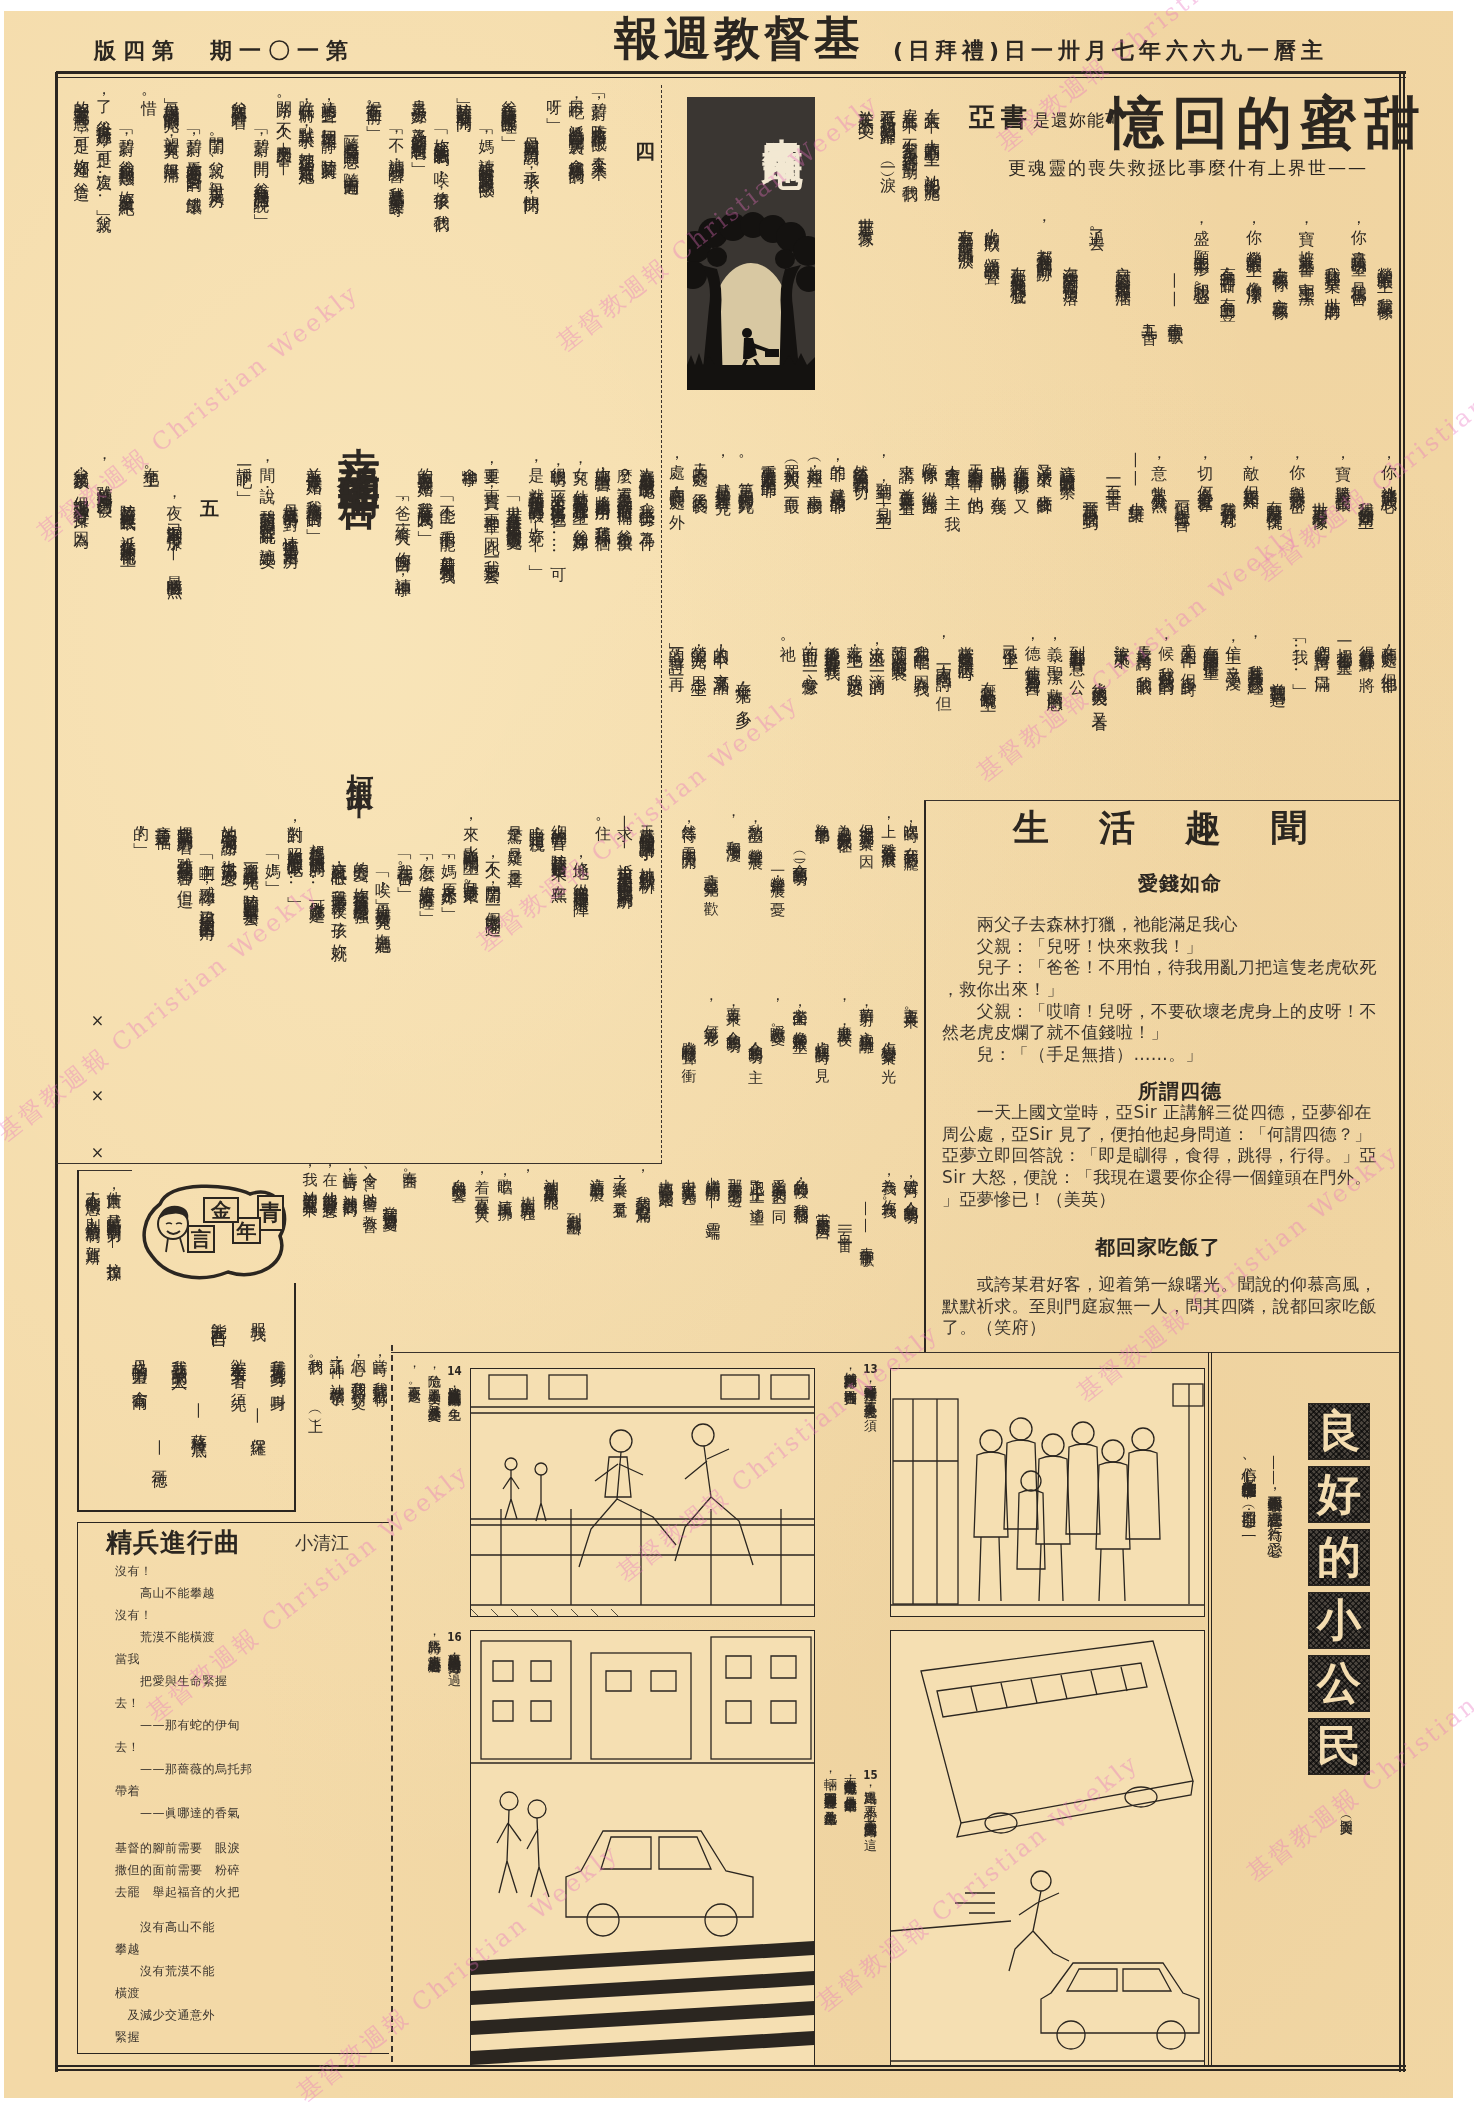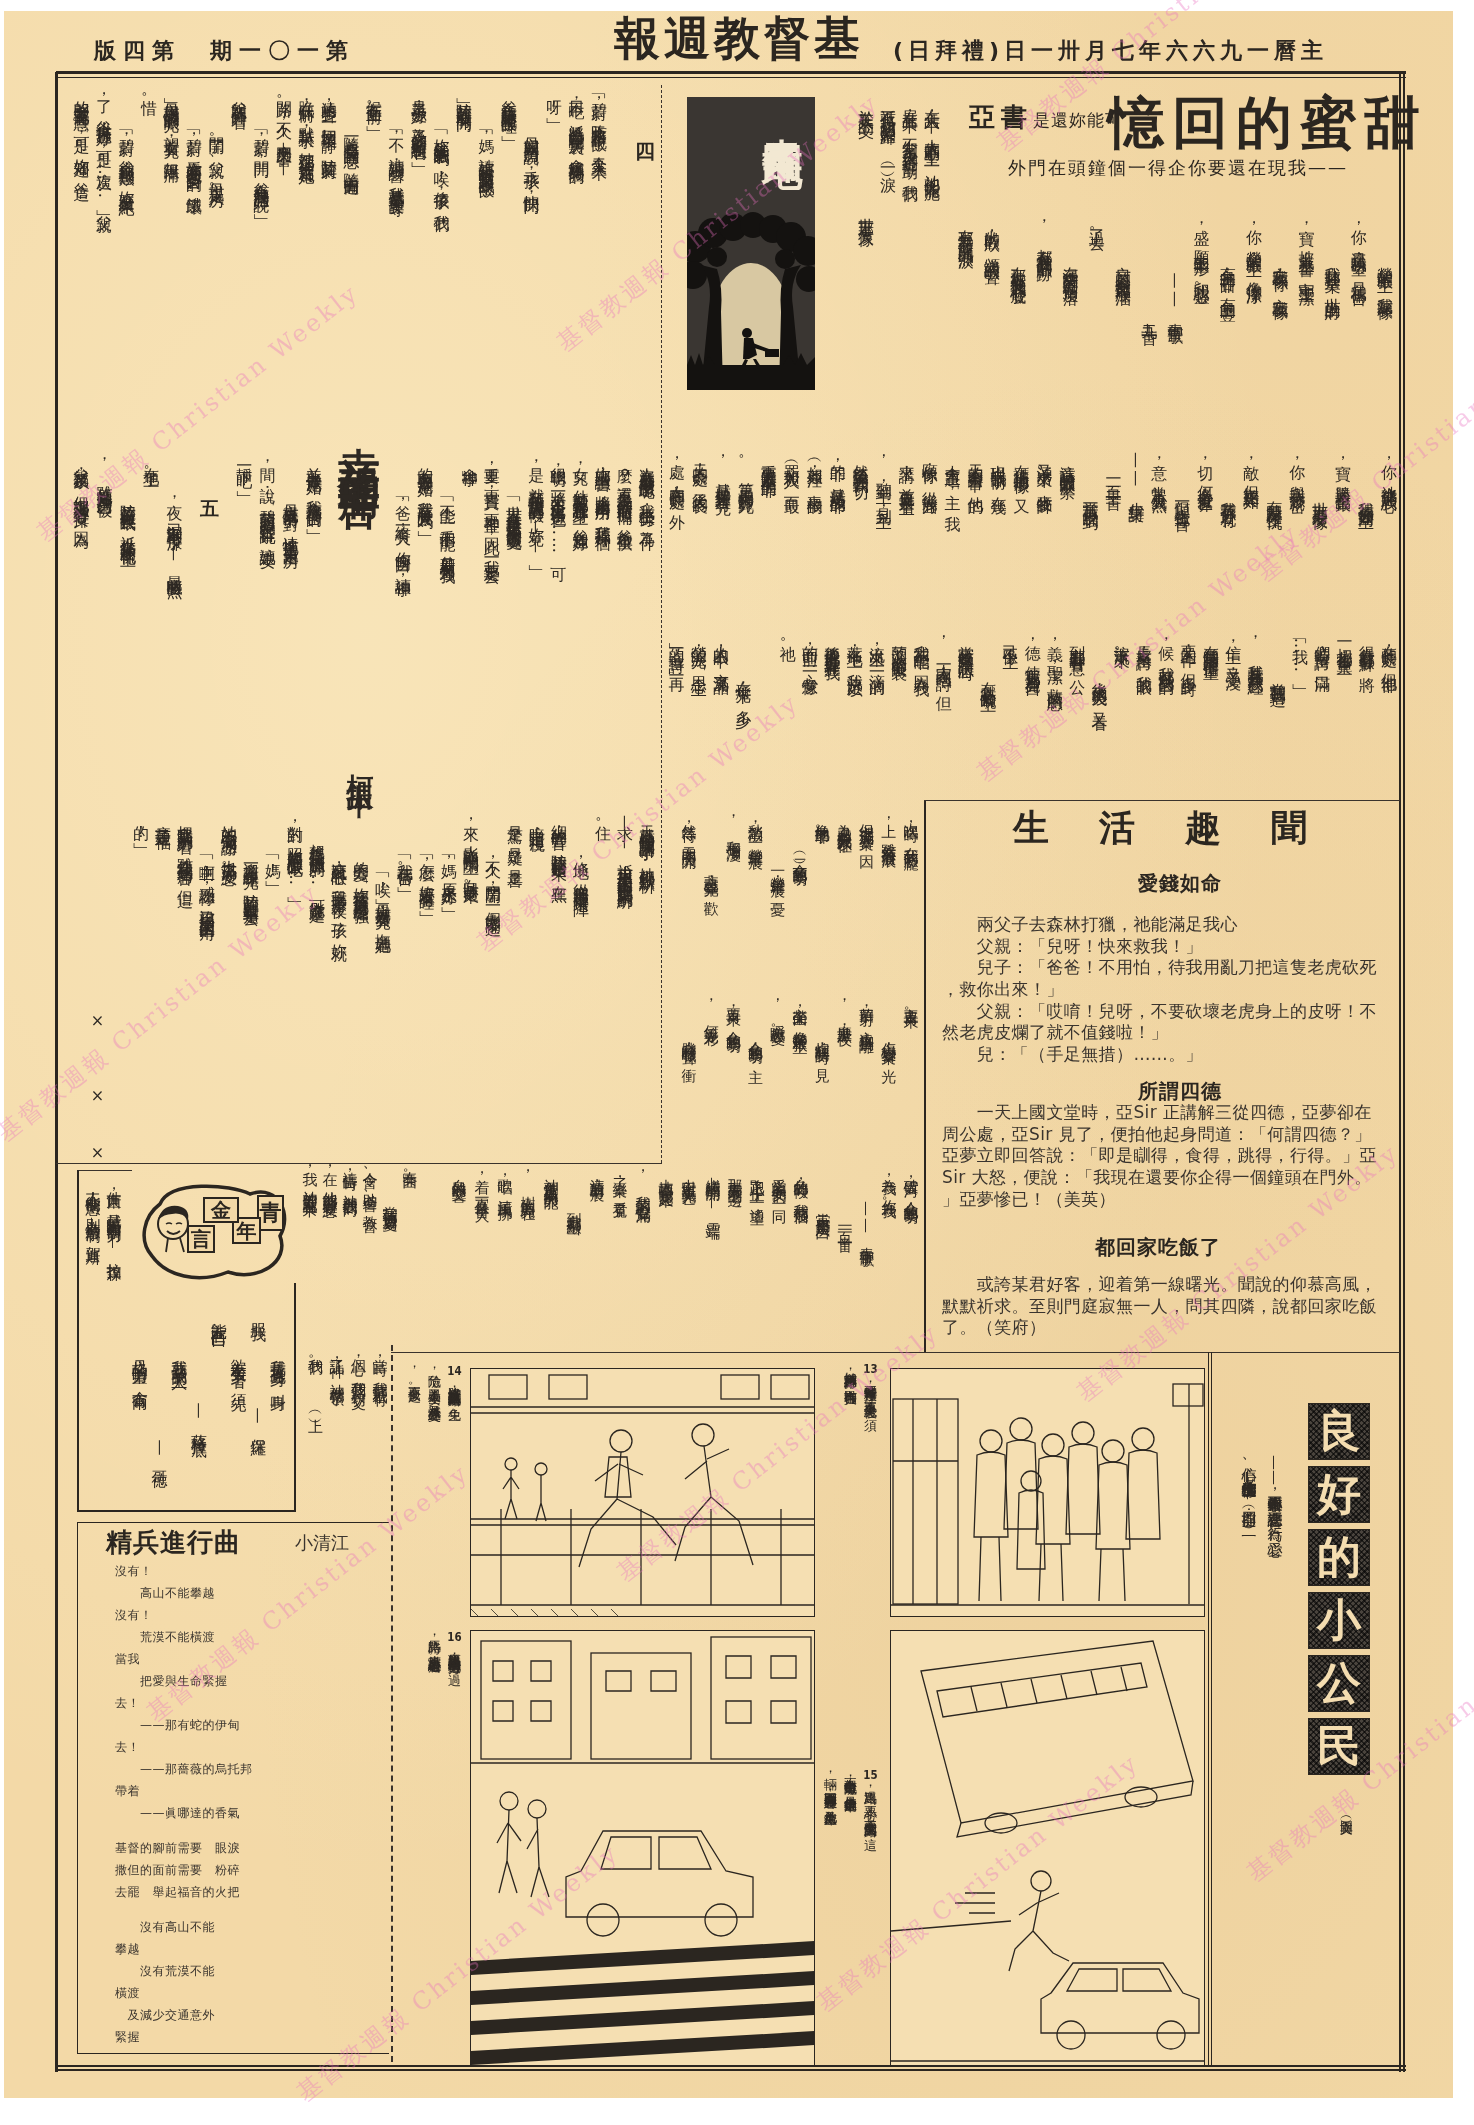--- a/index.html
+++ b/index.html
@@ -174,21 +174,21 @@
       <path d="M58 262 L54 270 L58 270 L61 263 M66 262 L70 270 L74 270 L69 262 Z"></path>
     </g>
   </svg>
 </div>
 <div class="v" style="left:710px;top:106px;width:96px;height:100px;font-size:40px;letter-spacing:4px;line-height:46px;font-weight:bold;color:#f2e8d2;font-family:'DejaVu Sans',sans-serif;white-space:normal">青年園地</div>
 
 <div class="abs rtl" style="left:1108px;top:86px;font-size:56px;letter-spacing:8px;font-weight:bold;font-family:'DejaVu Serif',serif">甜蜜的回憶</div>
 <div class="abs rtl" style="left:965px;top:100px">
   <span style="font-size:17px;letter-spacing:1px">可能妳還是</span><span style="font-size:26px;font-weight:bold;letter-spacing:6px;margin-left:4px">書亞</span>
 </div>
-<div class="abs rtl" style="left:1008px;top:156px;font-size:18px;letter-spacing:2px">——我現在還要你企得一個鐘頭在門外</div>
+<div class="abs rtl" style="left:1008px;top:156px;font-size:18px;letter-spacing:2px">——世界上有什麼事比拯救失喪的靈魂更</div>
 
 <div class="v" style="left:855px;top:97px;width:88px;height:352px;letter-spacing:2.5px;line-height:22px">
 
 <div class="col">在六天中，大大的動了聖工，祂的大能施</div>
     <div class="col">展在其中，不知有多少人得到了幫助，我們</div>
     <div class="col">祇有將一切的榮耀歸　　（一）淚</div>
     <div class="col">於在天上的父。　　　　世上那有一人像</div>
   </div>
 <div class="v" style="left:953px;top:217px;width:445px;height:240px;letter-spacing:2.5px;line-height:26.2px">
 

